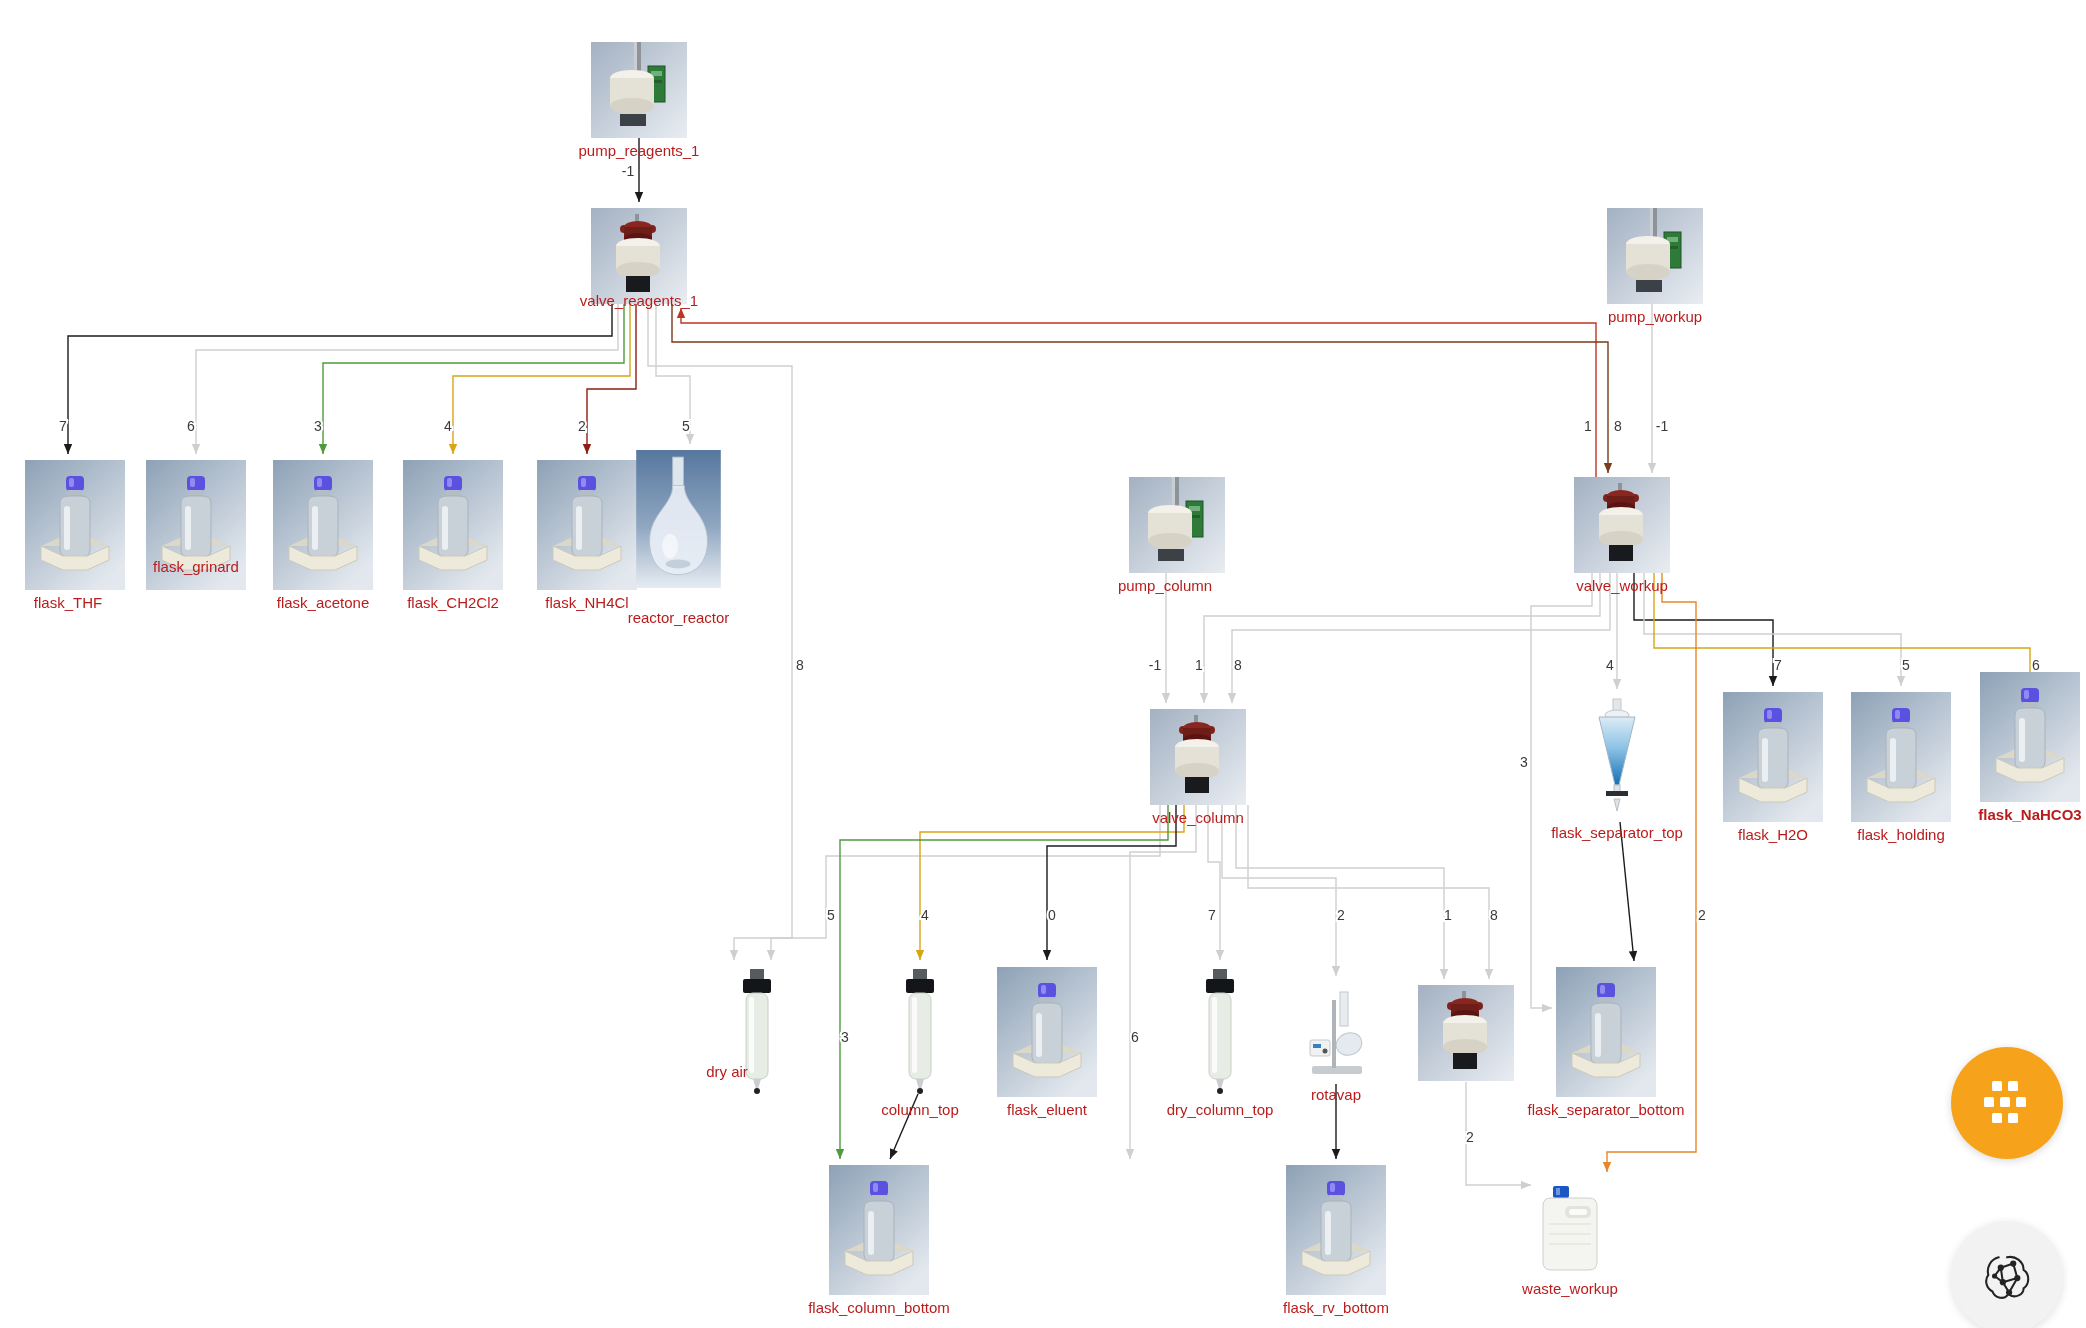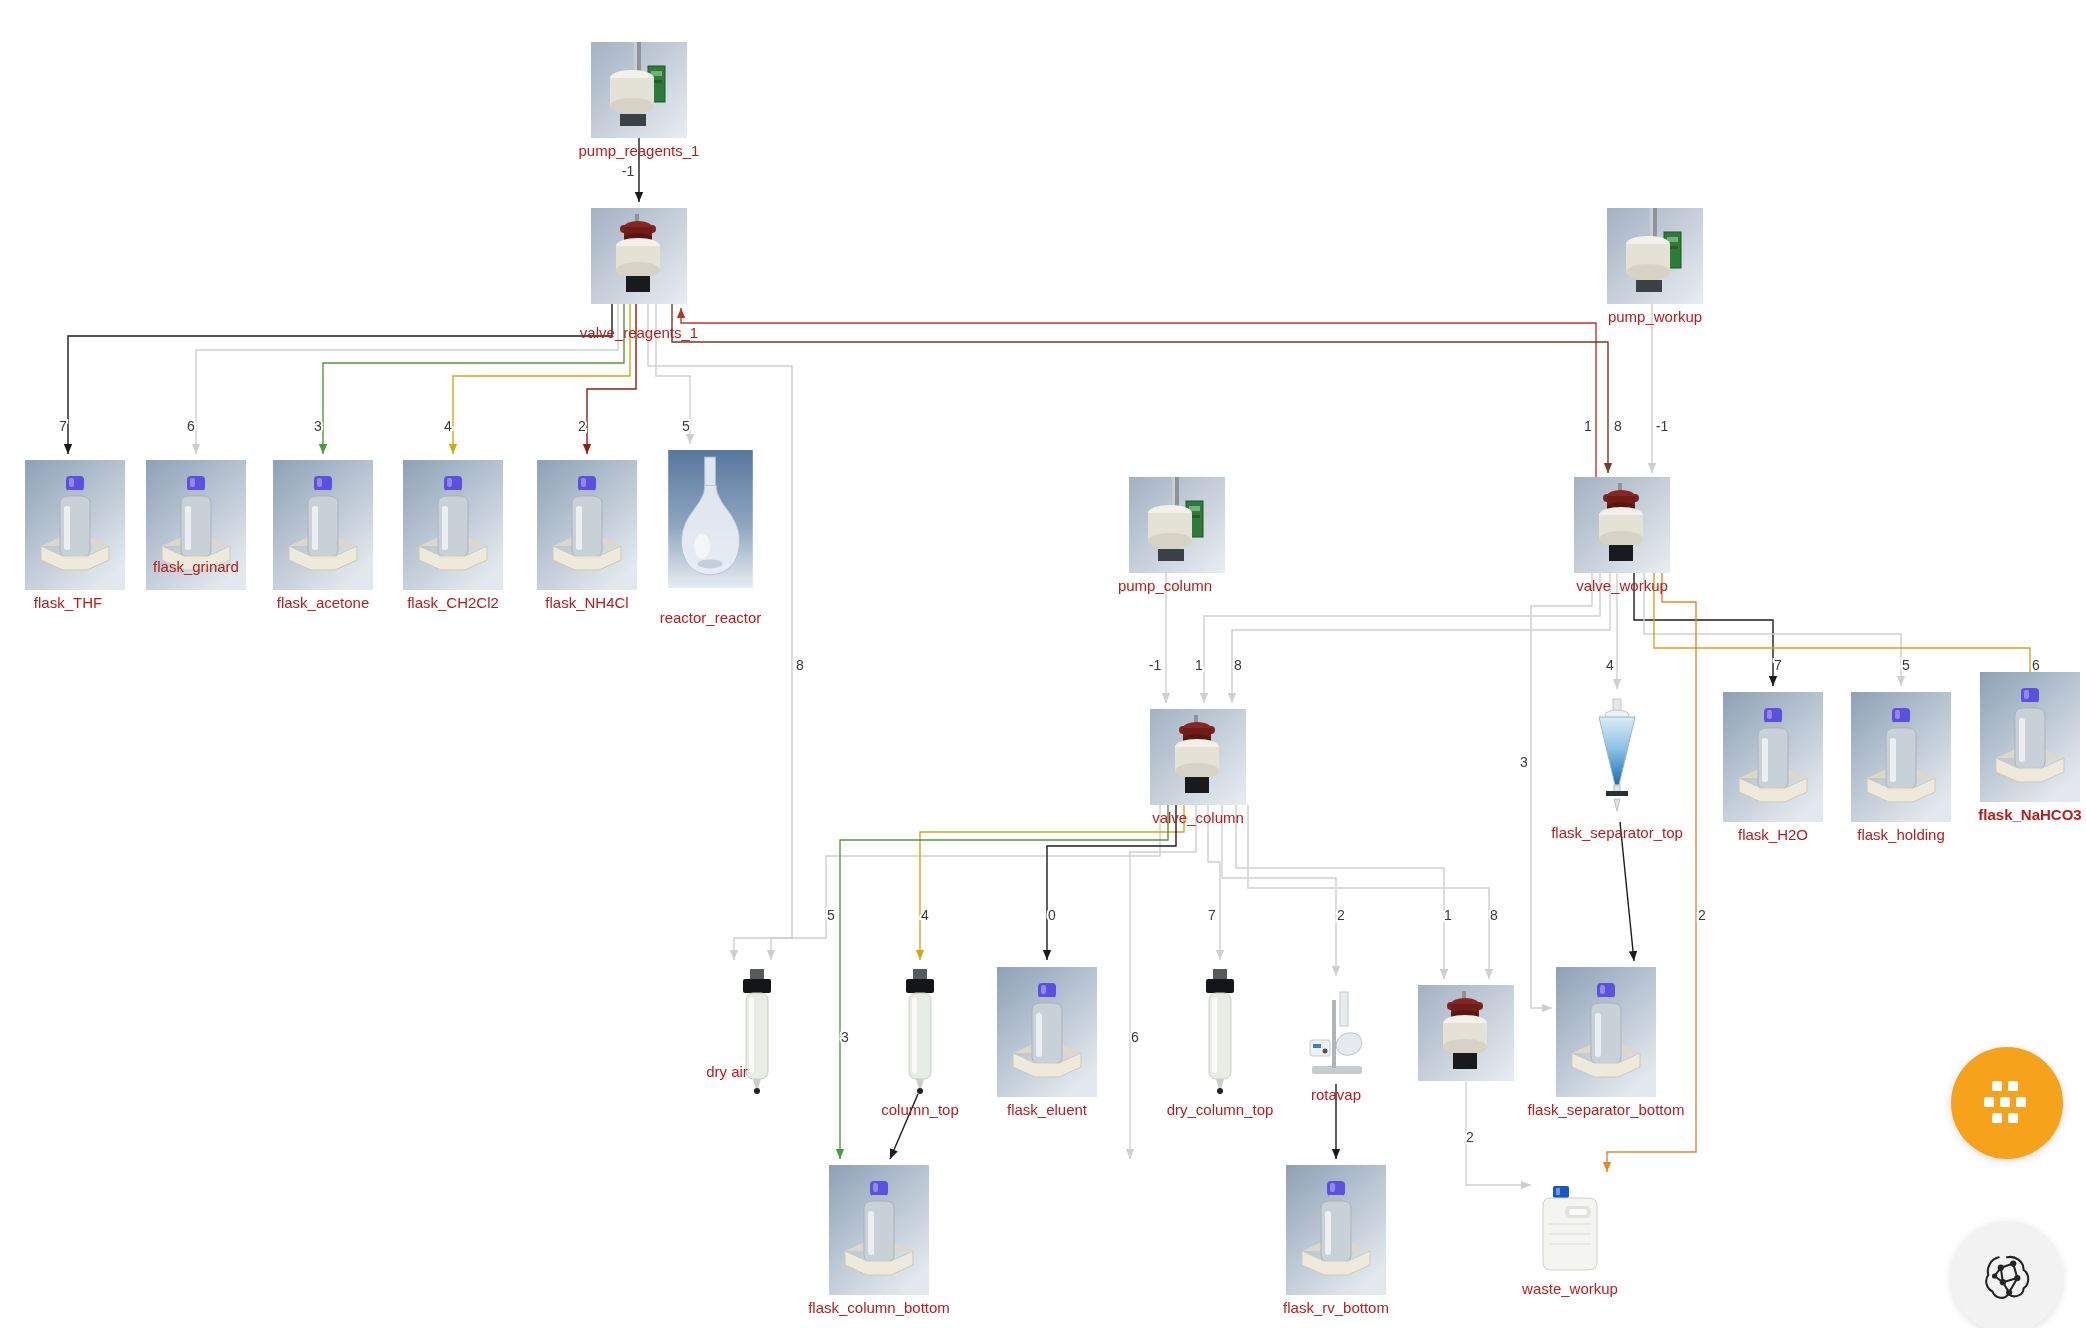--- a/index.html
+++ b/index.html
@@ -169,21 +169,21 @@
             <circle cx="61" cy="21" r="4" fill="#7d221c"></circle>
             <ellipse cx="47" cy="19" rx="14" ry="6" fill="#8a2620"></ellipse>
             <rect x="33" y="19" width="28" height="12" fill="#6e1d18"></rect>
             <ellipse cx="47" cy="31" rx="14" ry="6" fill="#5a1512"></ellipse>
             <ellipse cx="47" cy="38" rx="22" ry="8" fill="#f3f1ea"></ellipse>
             <rect x="25" y="38" width="44" height="24" fill="#e4e1d7"></rect>
             <ellipse cx="47" cy="62" rx="22" ry="8" fill="#d6d2c5"></ellipse>
             <rect x="35" y="68" width="24" height="16" fill="#191a1e"></rect>
           </svg>
         </span>
-        <div class="node-label" style="left: 48px; top: 116px;">valve_reagents_1</div>
+        <div class="node-label" style="left: 48px; top: 84px;">valve_reagents_1</div>
       </div>
       <div class="node" style="left: 1607px; top: 208px; width: 96px; height: 96px;">
         <span class="icon">
           <svg viewBox="0 0 96 96">
             <rect width="96" height="96" fill="url(#gTile)"></rect>
             <rect x="43" y="0" width="3" height="36" fill="#c9ced4"></rect>
             <rect x="46" y="0" width="4" height="36" fill="#8e939a"></rect>
             <rect x="57" y="24" width="17" height="36" fill="#2d7a39" stroke="#1e5427"></rect>
             <rect x="60" y="29" width="11" height="5" fill="#72b07b"></rect>
             <rect x="60" y="38" width="11" height="3" fill="#245f2d"></rect>
@@ -263,21 +263,21 @@
             <rect x="41" y="16" width="18" height="15" rx="4" fill="#5b51e0"></rect>
             <rect x="44" y="18" width="5" height="9" rx="2" fill="#928af0"></rect>
             <rect x="43" y="30" width="14" height="7" fill="#b4bdc6"></rect>
             <path d="M35,43 Q35,36 44,36 L56,36 Q65,36 65,43 L65,90 Q65,97 56,97 L44,97 Q35,97 35,90 Z" fill="#c9d1d8" stroke="#a9b3bc"></path>
             <rect x="39" y="46" width="6" height="44" rx="3" fill="#ffffff" opacity="0.65"></rect>
             <polygon points="16,86 16,100 38,110 62,110 84,100 84,86 62,96 38,96" fill="#edeadb" stroke="#cdc9b8"></polygon>
           </svg>
         </span>
         <div class="node-label" style="left: 50px; top: 134px;">flask_NH4Cl</div>
       </div>
-      <div class="node" style="left: 663px; top: 449.5px; width: 95px; height: 138px; border-radius: 10px;">
+      <div class="node" style="left: 631px; top: 449.5px; width: 95px; height: 138px; border-radius: 10px;">
         <span class="icon">
           <svg viewBox="0 0 95 155">
             <rect width="95" height="155" fill="url(#gTileR)"></rect>
             <rect x="41" y="8" width="12" height="34" fill="#dde6ee" stroke="#b3c1cd"></rect>
             <path d="M41,40 C41,62 15,72 15,102 C15,128 29,140 47,140 C65,140 80,128 80,102 C80,72 54,62 54,40 Z" fill="#e8eef5" fill-opacity="0.92" stroke="#b3c1cd"></path>
             <ellipse cx="38" cy="108" rx="9" ry="14" fill="#ffffff" opacity="0.55"></ellipse>
             <ellipse cx="47" cy="128" rx="14" ry="5" fill="#c3d0db"></ellipse>
           </svg>
         </span>
         <div class="node-label" style="left: 47.5px; top: 159px;">reactor_reactor</div>

